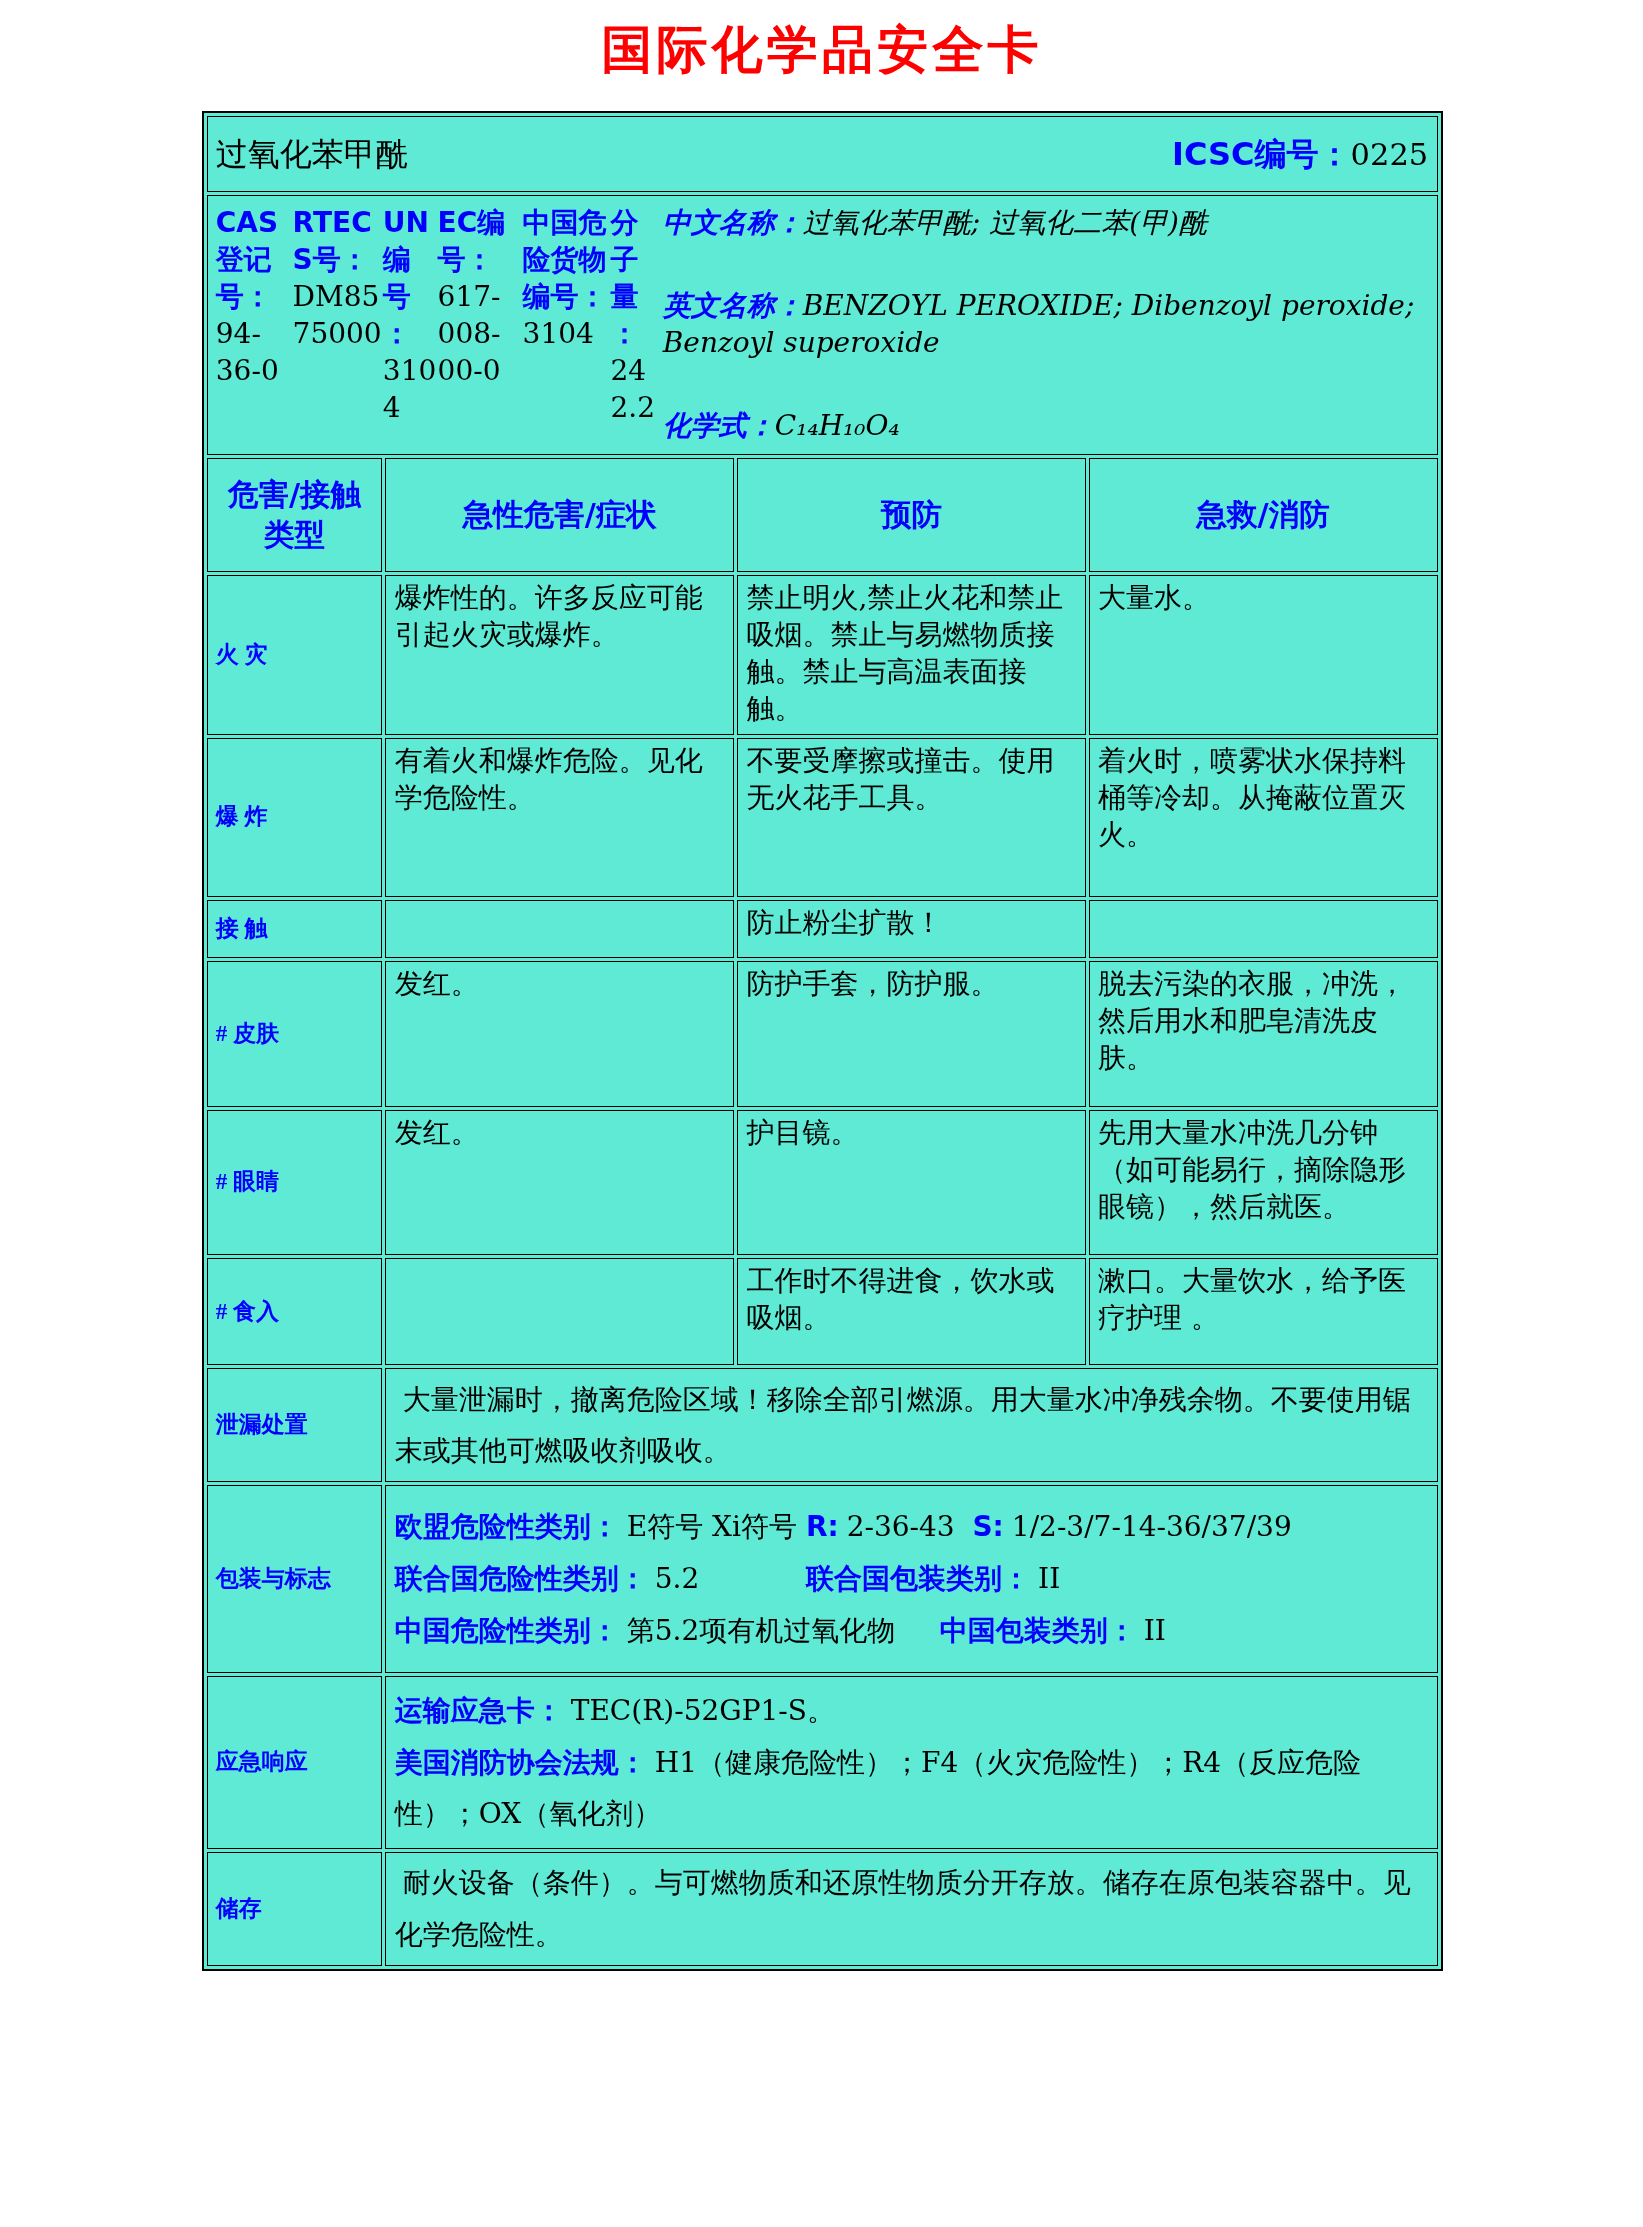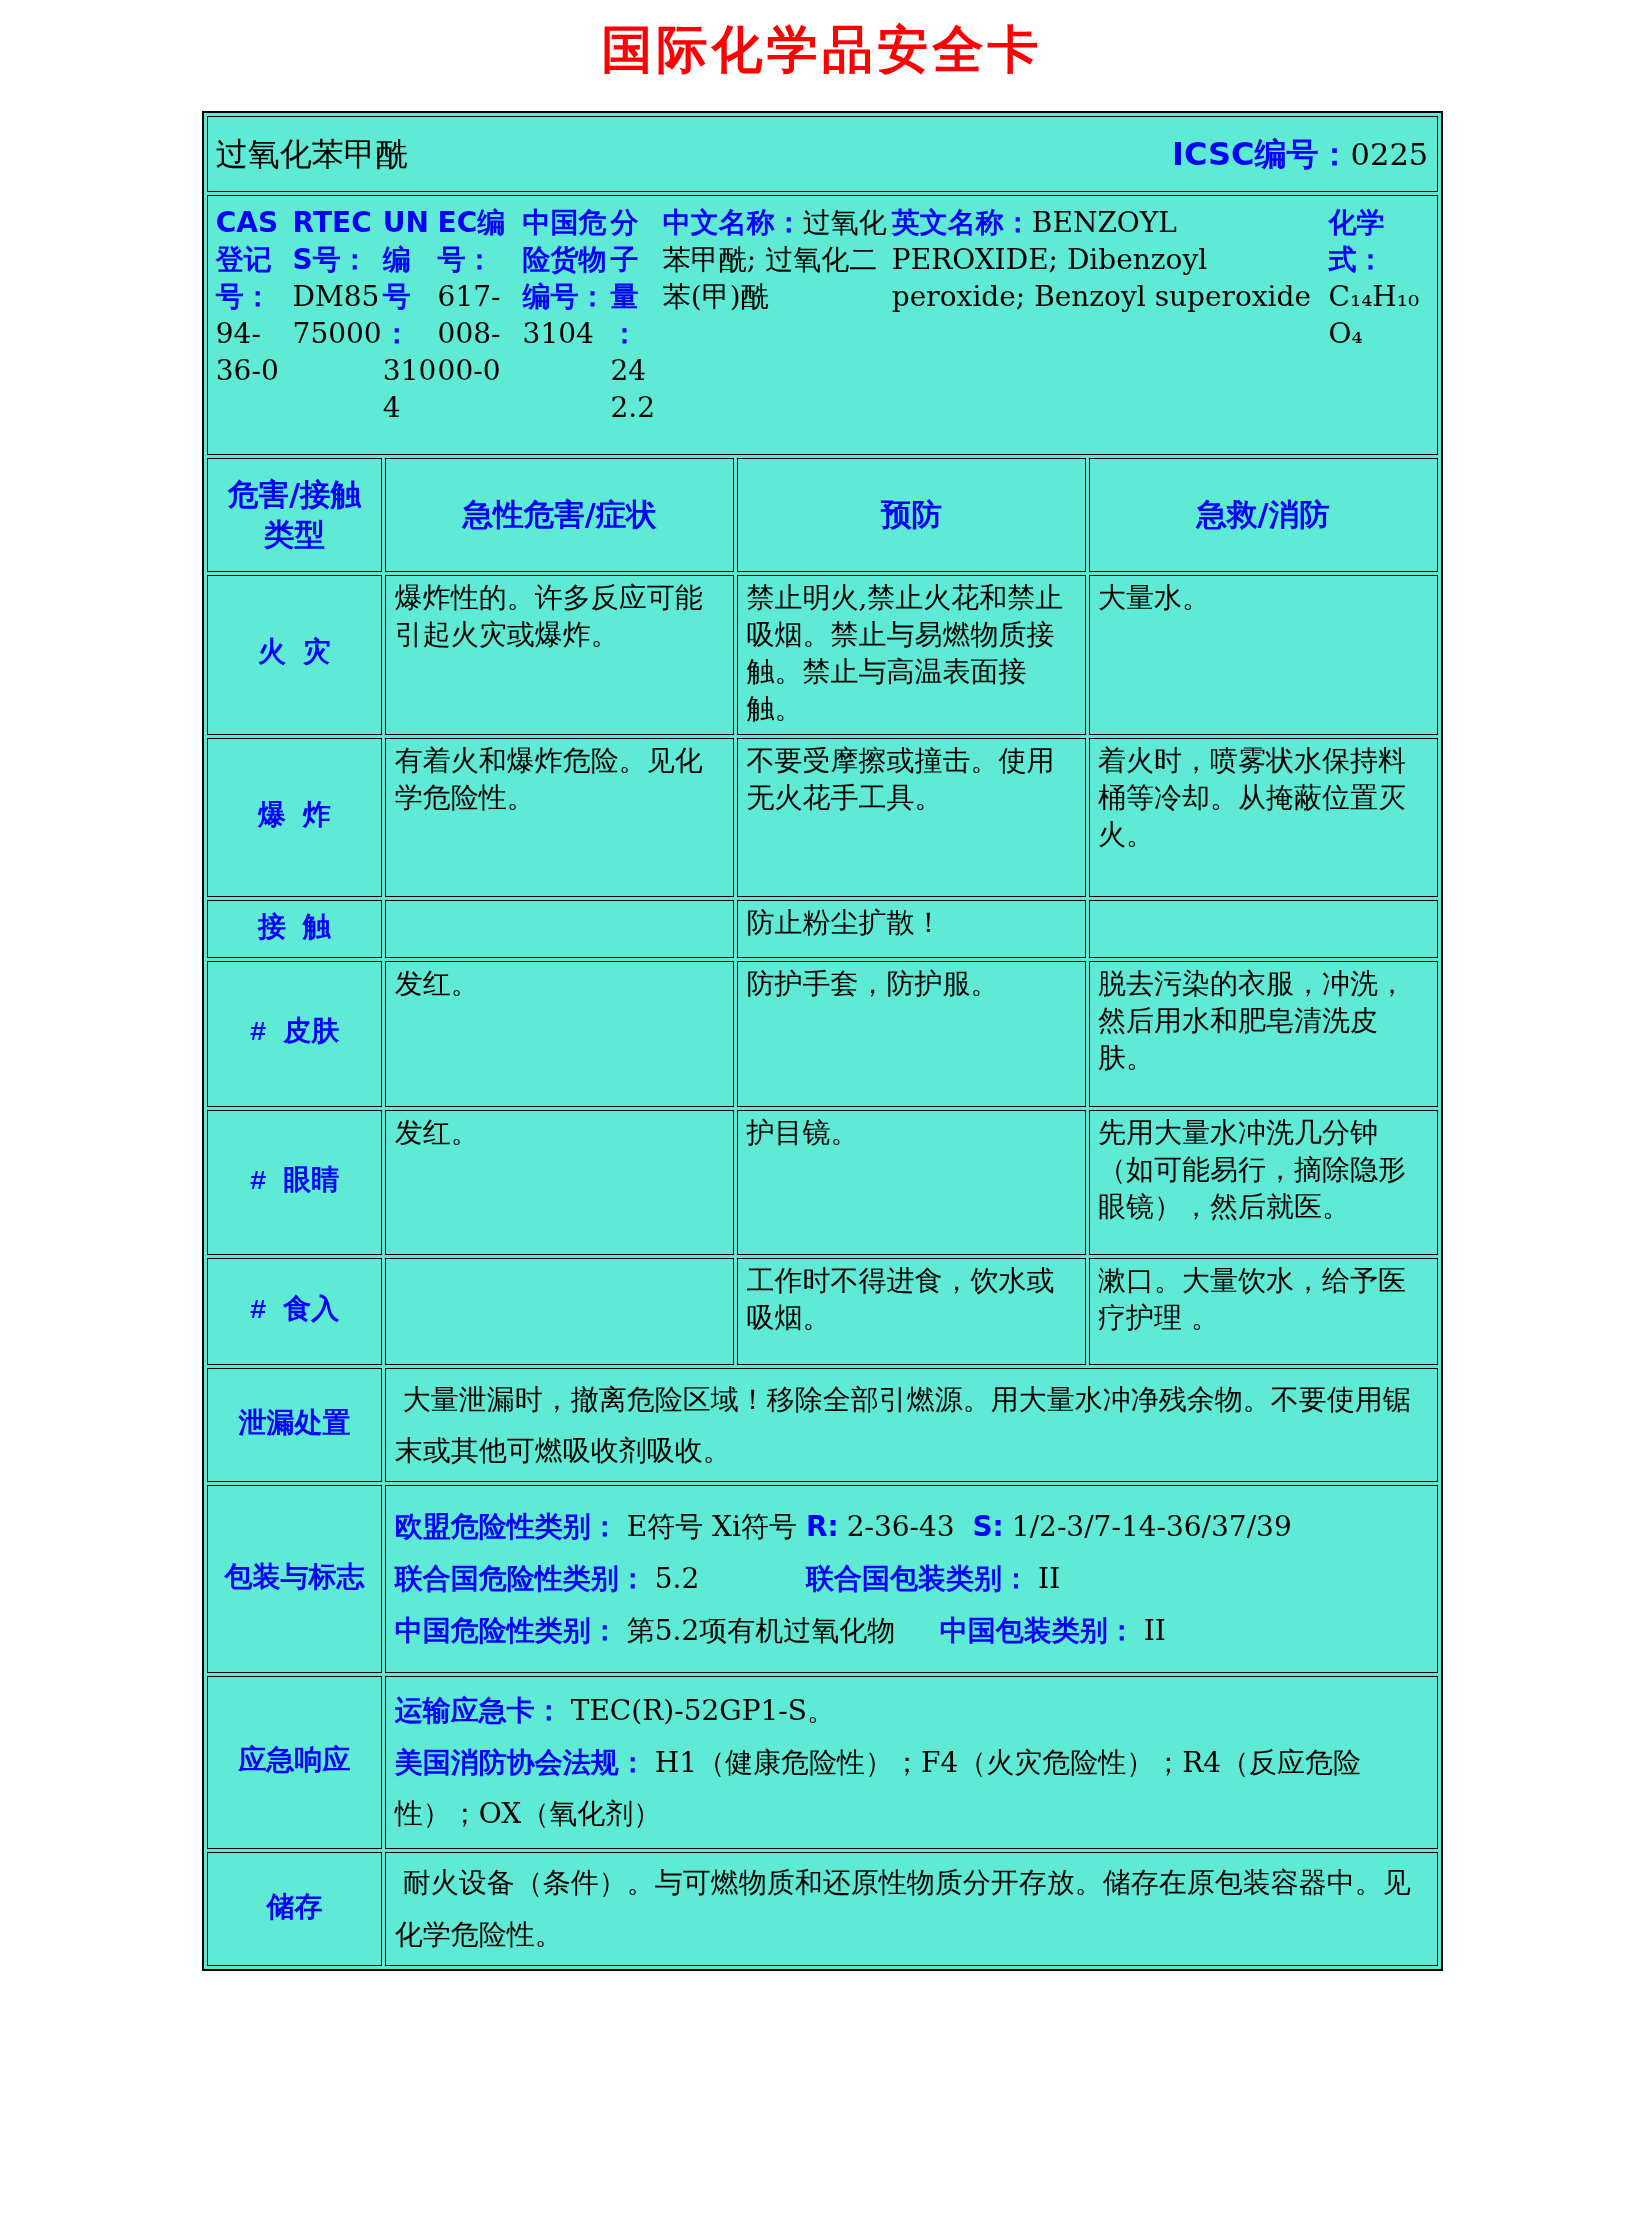--- a/index.html
+++ b/index.html
@@ -53,36 +53,36 @@
   tr.r-name td { height: 66px; vertical-align: middle; }
   .name-flex { display: flex; justify-content: space-between; align-items: center; }
   .chem-name { font-size: 32px; }
   .icsc { font-size: 30.5px; }
   .icsc .lbl { font-size: 32px; }
 
   
   tr.r-ids td { height: 249px; }
   .ids { display: flex; width: 100%; height: 249px; }
   .ids-left { width: 447px; flex: 0 0 447px; display: flex; flex-direction: row; justify-content: space-between; padding: 4.2px 0; }
-  .ids-right { flex: 1; display: flex; flex-direction: row; justify-content: space-between; padding: 4.2px 0; }
+  .ids-right { flex: 1; display: flex; flex-direction: column; justify-content: space-between; padding: 4.2px 0; font-style: italic; }
   .id-line { white-space: pre-wrap; }
 
   
   tr.r-hdr td {
     height: 104px; vertical-align: middle; text-align: center;
     font-family: "DejaVu Sans", "Liberation Sans", sans-serif;
     font-weight: 700; color: #0000ff; font-size: 30.5px;
   }
   td.pre { white-space: pre-line; }
 
   
   td.rowlbl {
-    vertical-align: middle; text-align: center;
-    font-family: Liberation Mono, monospace;
-    font-weight: 700; color: #0000ff; font-size: 28px;
+    vertical-align: middle; 
+    font-family: Liberation Serif, serif;
+    font-weight: 700; color: #0000ff; font-size: 23px;
     white-space: pre-wrap;
   }
   tr.r-fire td      { height: 149px; }
   tr.r-explosion td { height: 149px; }
   tr.r-contact td   { height: 48px;  }
   tr.r-inhale td    { height: 97px; }
   tr.r-skin td      { height: 135px; }
   tr.r-eyes td      { height: 135px; }
   tr.r-ingest td    { height: 97px; }
 

